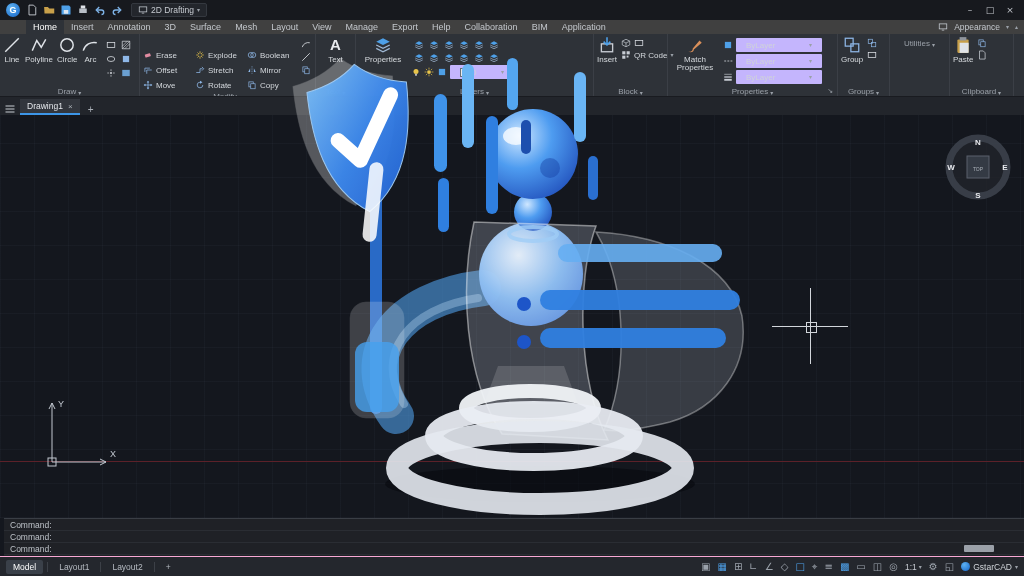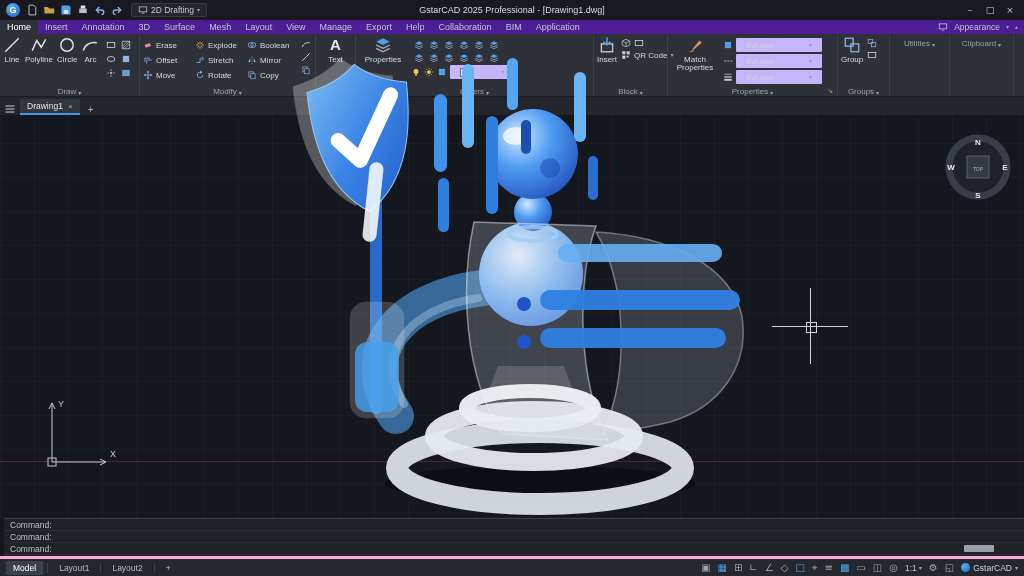--- a/index.html
+++ b/index.html
@@ -16,33 +16,33 @@
   .logo{width:14px;height:14px;border-radius:50%;background:radial-gradient(circle at 35% 30%,#5db0f0,#1565c8);
         color:#fff;font-size:9px;font-weight:bold;display:flex;align-items:center;justify-content:center;margin:0 6px 0 2px}
   .qat{display:flex;gap:5px;align-items:center;margin-right:8px}
   .ws{display:flex;align-items:center;gap:3px;background:#23262c;border:1px solid #34383f;border-radius:2px;
       padding:1px 6px;font-size:8.5px;color:#c6cad0}
   .tb-title{position:absolute;left:0;right:0;text-align:center;font-size:9px;color:#d8dce1;pointer-events:none}
   .tb-ctrl{margin-left:auto;display:flex;z-index:1}
   .tb-btn{width:20px;height:16px;display:flex;align-items:center;justify-content:center;font-size:9px;color:#c2c6cc;font-family:"DejaVu Sans",sans-serif}
 
   
-  .menubar{height:14px;background:#4c1d95;display:flex;align-items:stretch;font-size:9px;position:relative;z-index:10}
+  .menubar{height:14px;background:#404040;display:flex;align-items:stretch;padding-left:26px;font-size:9px;position:relative;z-index:10}
   .mtab{padding:0 7px;display:flex;align-items:center;color:#c3c7cc;white-space:nowrap}
   .mtab.active{background:#2e3238;color:#fff}
   .mb-right{margin-left:auto;display:flex;align-items:center;gap:6px;padding-right:6px;color:#c3c7cc;font-size:8.5px}
 
   
   .ribbon{height:62px;background:#2e3238;display:flex;position:relative;z-index:10}
   .panel{display:flex;flex-direction:column;border-right:1px solid #3b3f46;padding:2px 3px 0;box-sizing:border-box}
   .pbody{flex:1;display:flex;gap:4px;align-items:flex-start}
   .plabel{height:12px;display:flex;align-items:flex-end;justify-content:center;gap:2px;font-size:8px;color:#9aa0a8;position:relative}
   .vtool{display:flex;flex-direction:column;align-items:center;gap:2px;font-size:8px;color:#d6dade;text-align:center;line-height:1.05}
   .mini-grid{display:grid;grid-template-columns:repeat(2,15px);grid-auto-rows:14px;align-items:center;justify-items:center;margin-top:2px}
-  .mod-grid{display:grid;grid-template-columns:repeat(3,50px);grid-auto-rows:14px;align-content:start;gap:1px 2px;margin-top:2px}
+  .mod-grid{display:grid;grid-template-columns:repeat(3,50px);grid-auto-rows:14px;align-content:start;gap:1px 2px;margin-top:12px}
   .htool{display:flex;align-items:center;gap:3px;font-size:8px;color:#d4d8dd;white-space:nowrap}
   .mod-extra{display:flex;flex-direction:column;gap:3px;margin-top:3px}
   .bigA{font-size:15px;font-weight:bold;color:#e8eaee;line-height:18px}
   .lay-col{display:flex;flex-direction:column;gap:1px;margin-top:2px}
   .lay-minis{display:grid;grid-template-columns:repeat(6,15px);grid-auto-rows:13px;justify-items:center;align-items:center}
   .lay-ctrl{display:flex;align-items:center;gap:3px}
   .ddl{display:flex;align-items:center;gap:3px;background:#24272d;border:7px solid #c4b5fd;border-radius:1px;height:11px;
        padding:0 3px;font-size:8px;color:#cfd3d8;box-sizing:border-box}
   .ddl .cr{margin-left:auto}
   .sw{width:7px;height:7px;background:#e8eaee;border:1px solid #6a6f77}
@@ -72,21 +72,21 @@
   .xh-box{position:absolute;left:806px;top:208px;width:9px;height:9px;border:1px solid #d2d6db;background:transparent}
   .ucs{position:absolute;left:36px;top:277px}
   .compass{position:absolute;left:943px;top:18px}
 
   
   .cmd{position:absolute;top:518px;left:4px;width:1024px;height:38px;background:#1f2126;border-top:1px solid #3a3e45;z-index:10;font-size:8.5px;color:#bdc2c8;box-sizing:border-box}
   .cmd-row{height:12px;display:flex;align-items:center;padding-left:6px;border-bottom:1px solid #2a2d33;position:relative;box-sizing:border-box}
   .cmd-thumb{position:absolute;right:34px;top:2px;width:30px;height:7px;background:#9aa0a8;border-radius:1px}
 
   
-  .statusbar{position:absolute;bottom:0;left:0;width:1024px;height:20px;background:#24272d;border-top:3px solid #f9a8d4;
+  .statusbar{position:absolute;bottom:0;left:0;width:1024px;height:20px;background:#24272d;border-top:1px solid #f9a8d4;
              display:flex;align-items:center;padding:0 6px;z-index:10;font-size:8.5px;box-sizing:border-box}
   .sb-left{display:flex;align-items:center;gap:4px}
   .sb-tab{padding:2px 7px;color:#b6bbc2}
   .sb-tab.active{background:#3a4049;color:#fff;border-radius:2px}
   .sb-sep{width:1px;height:10px;background:#3c4047}
   .sb-right{margin-left:auto;display:flex;align-items:center;gap:7px}
   .sic{font-family:"DejaVu Sans",sans-serif;font-size:10px;color:#9ba2ab;line-height:1}
   .sic.on{color:#4ea0e8}
   .sb-scale{display:flex;align-items:center;gap:2px;color:#c6cad0}
   .brand{display:flex;align-items:center;gap:3px;color:#cfd3d8}
@@ -274,21 +274,20 @@
           <use href="#i-redo"></use>
         </svg>
     </span>
     <span class="ws">
       <svg class="ic10">
           <use href="#i-monitor"></use>
         </svg>
       <span>2D Drafting</span>
       <span class="cr">▾</span>
     </span>
-    <div class="tb-title">GstarCAD 2025 Professional - [Drawing1.dwg]</div>
     <div class="tb-ctrl">
       <span class="tb-btn">–</span>
       <span class="tb-btn">□</span>
       <span class="tb-btn">×</span>
     </div>
   </header>
 
   <nav class="menubar">
     <span class="mtab active">Home</span>
     <span class="mtab">Insert</span>
@@ -630,20 +629,36 @@
     </div>
 
     <div class="panel p-util">
       <div class="plabel">
         <span>Utilities</span>
         <span class="cr">▾</span>
       </div>
     </div>
 
     <div class="panel p-clip">
+      <div class="pbody">
+        <div class="vtool">
+          <svg class="ic20">
+              <use href="#i-paste"></use>
+            </svg>
+          <span>Paste</span>
+        </div>
+        <div class="props-col">
+          <svg class="ic10">
+              <use href="#i-copy"></use>
+            </svg>
+          <svg class="ic10">
+              <use href="#i-doc"></use>
+            </svg>
+        </div>
+      </div>
       <div class="plabel">
         <span>Clipboard</span>
         <span class="cr">▾</span>
       </div>
     </div>
   </div>
 
   <div class="doctabs">
     <svg class="ic12">
         <use href="#i-ham"></use>

